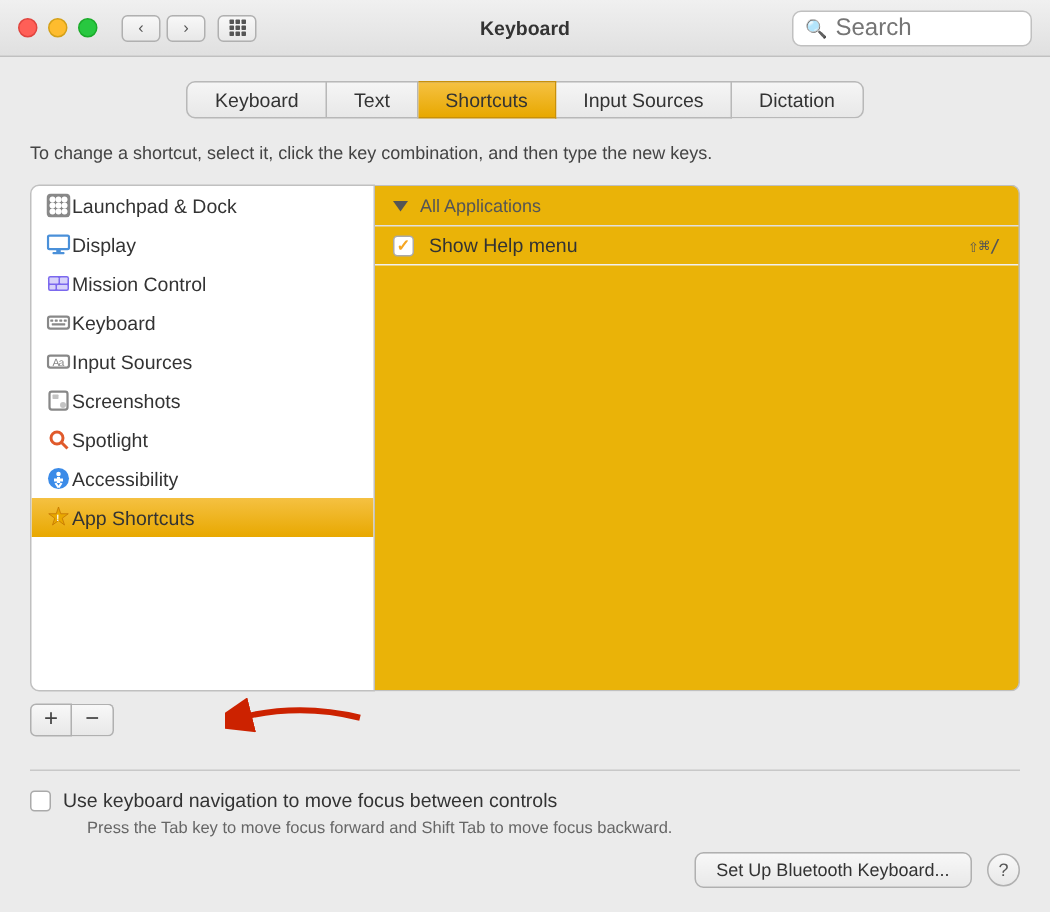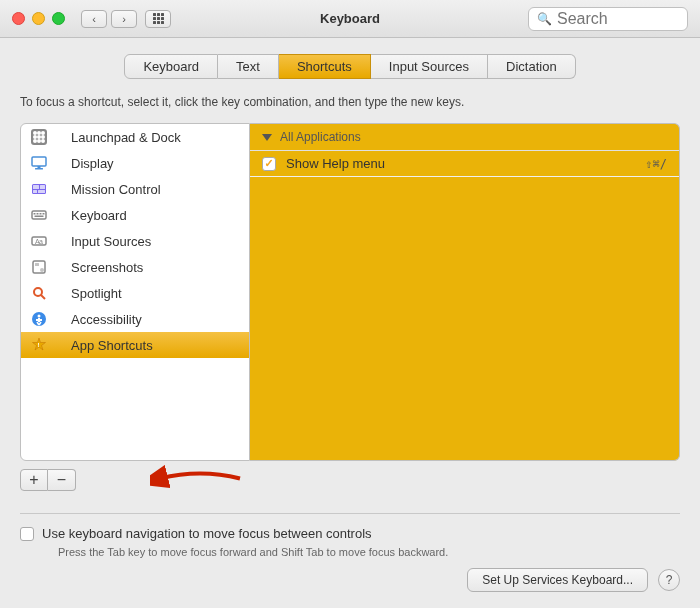--- a/index.html
+++ b/index.html
@@ -159,21 +159,21 @@
       border: 1px solid #c0c0c0;
       border-radius: 6px 0 0 6px;
       overflow-y: auto;
       flex-shrink: 0;
     }
     .sidebar-item {
       display: flex;
       align-items: flex-end;
       padding: 5px 10px;
       cursor: pointer;
-      gap: 24px;
+      gap: 1px;
       font-size: 13px;
     }
     .sidebar-item.selected {
       background: linear-gradient(to bottom, #f5c142, #e8a800);
       color: #333;
     }
     .item-icon {
       width: 16px;
       height: 16px;
       flex-shrink: 0;
@@ -366,21 +366,21 @@
 <div class="main-content">
 
   <div class="tabs">
     <div class="tab">Keyboard</div>
     <div class="tab">Text</div>
     <div class="tab active">Shortcuts</div>
     <div class="tab">Input Sources</div>
     <div class="tab">Dictation</div>
   </div>
 
-  <div class="description">To focus a shortcut, select it, click the key combination, and then type the new keys.</div>
+  <div class="description">To change a shortcut, select it, click the key combination, and then type the new keys.</div>
 
   <div class="content-area">
 
     <div class="sidebar-list">
 
       <div class="sidebar-item">
         <div class="item-icon">
           <svg width="16" height="16" viewBox="0 0 16 16">
             <rect width="16" height="16" rx="3" fill="#888"></rect>
             <circle cx="4" cy="4" r="2" fill="white"></circle>
@@ -533,17 +533,17 @@
 
   <div class="bottom-section">
     <div class="checkbox-row">
       <div class="nav-checkbox"></div>
       <span class="nav-label">Use keyboard navigation to move focus between controls</span>
     </div>
     <div class="nav-hint">Press the Tab key to move focus forward and Shift Tab to move focus backward.</div>
   </div>
 
   <div class="action-bar">
-    <button class="bluetooth-btn">Set Up Services Keyboard...</button>
+    <button class="bluetooth-btn">Set Up Bluetooth Keyboard...</button>
     <div class="question-btn">?</div>
   </div>
 
 </div>
 
 </body></html>

